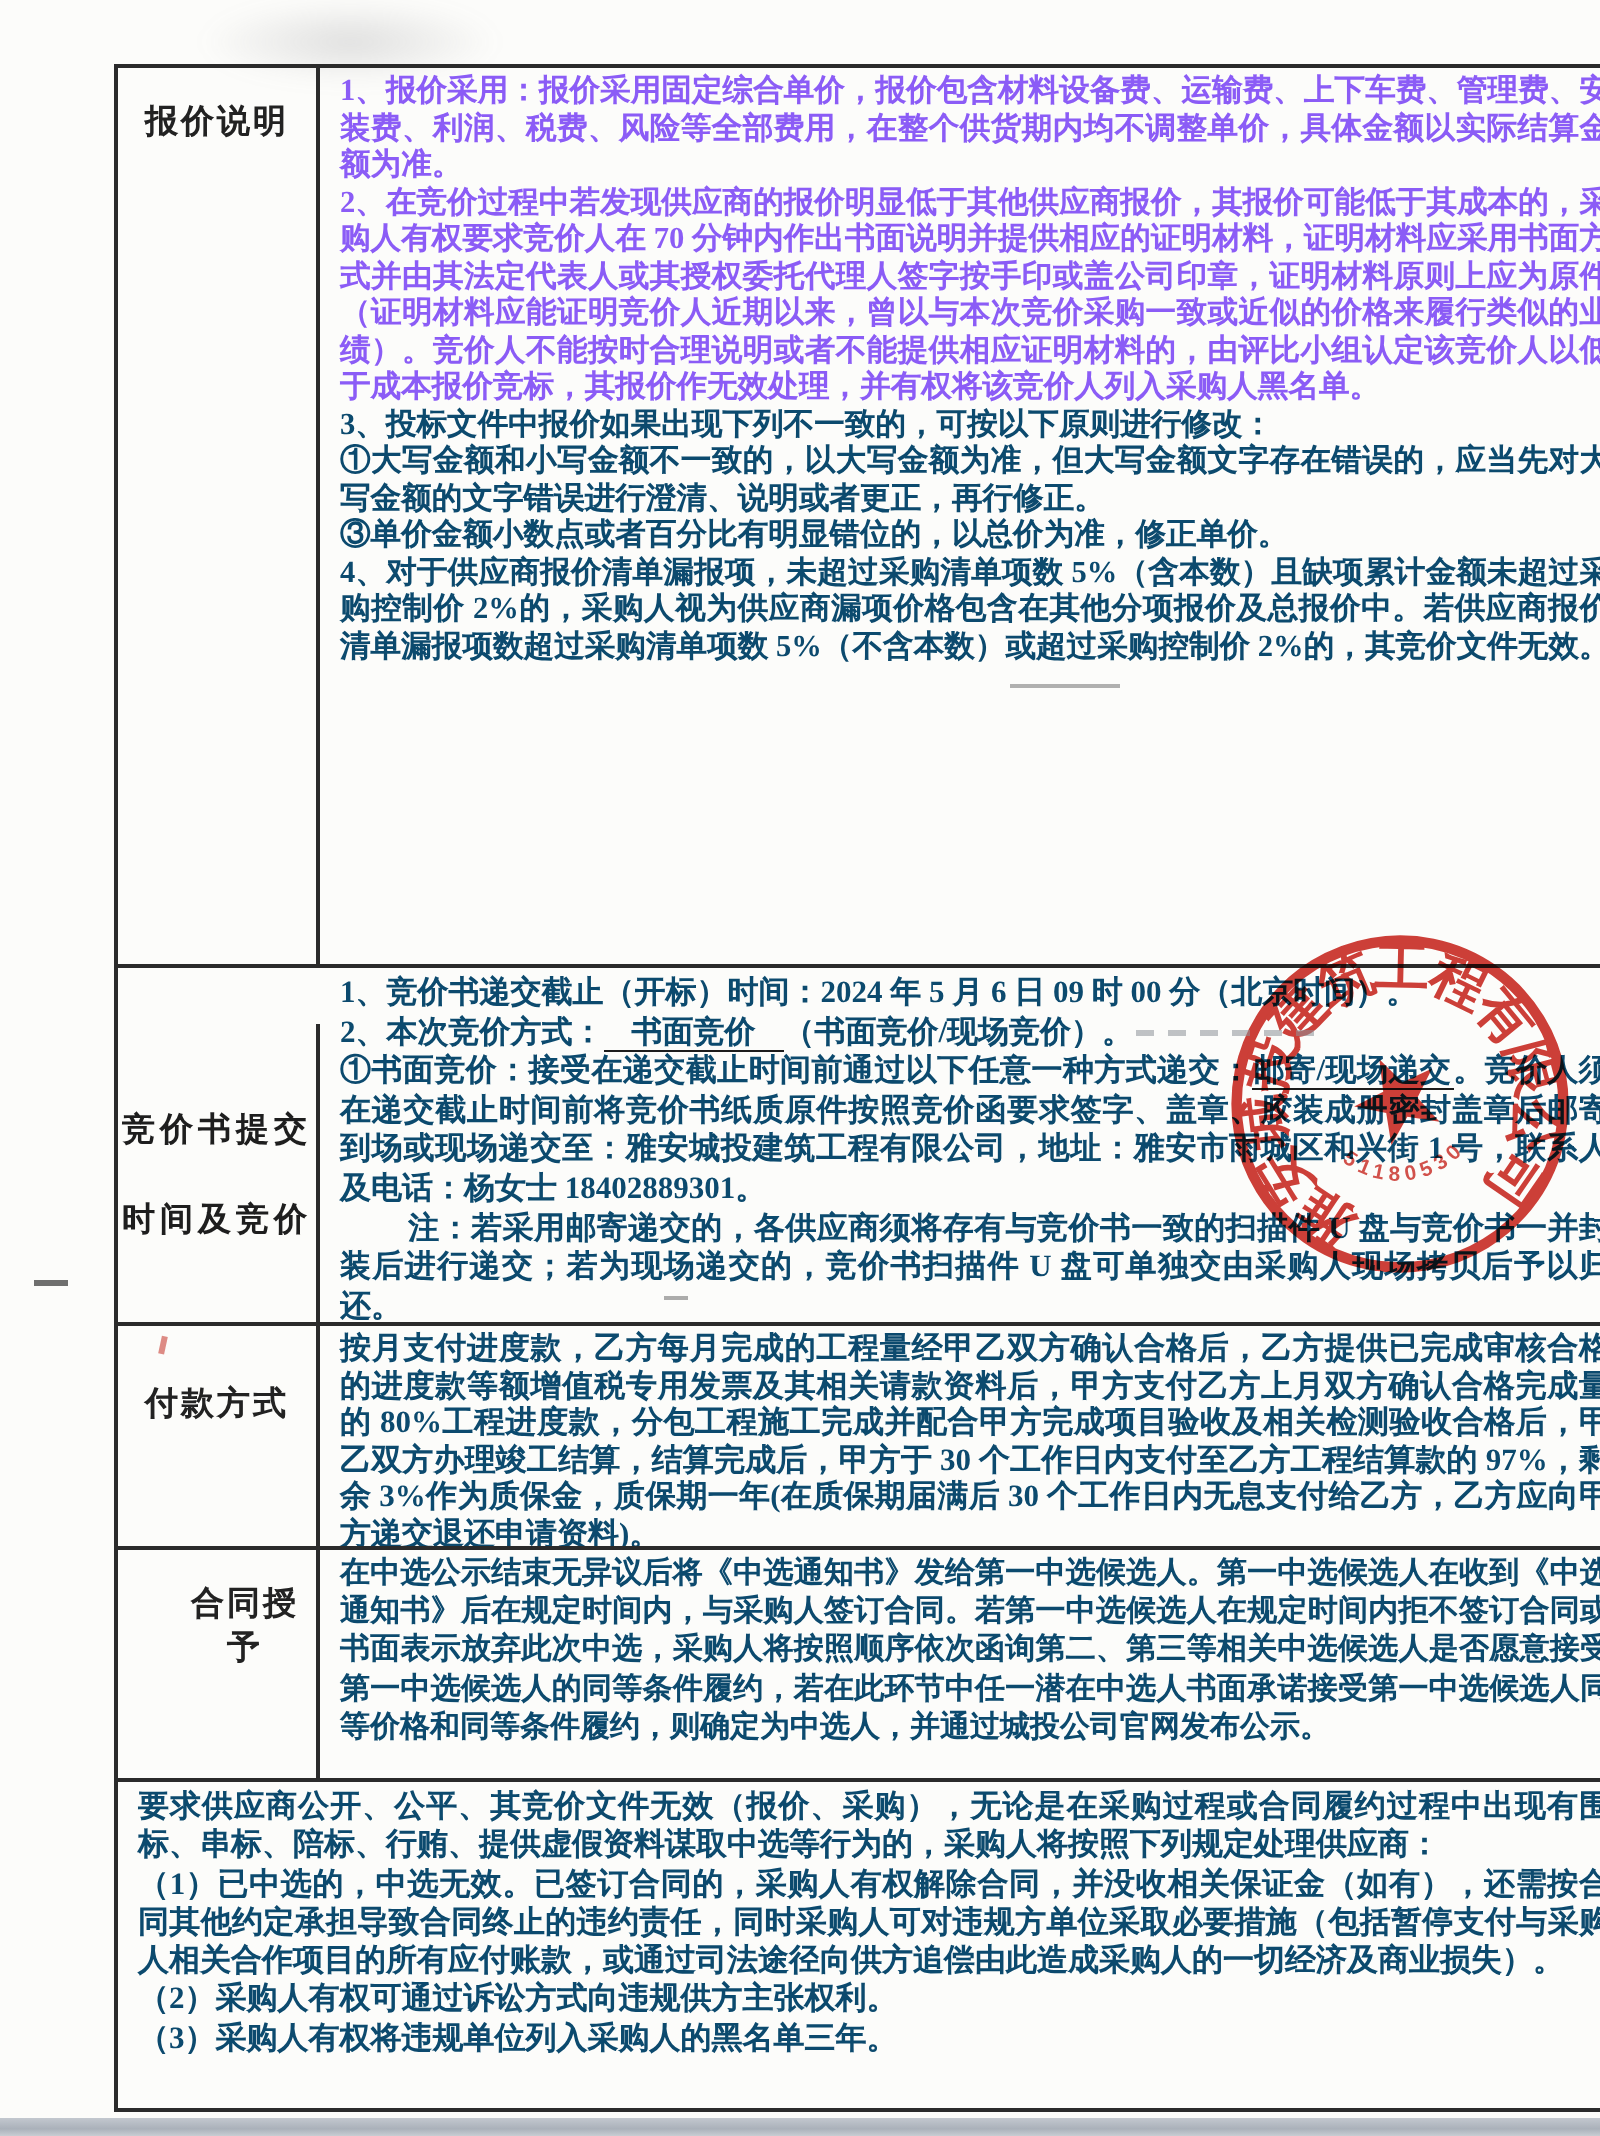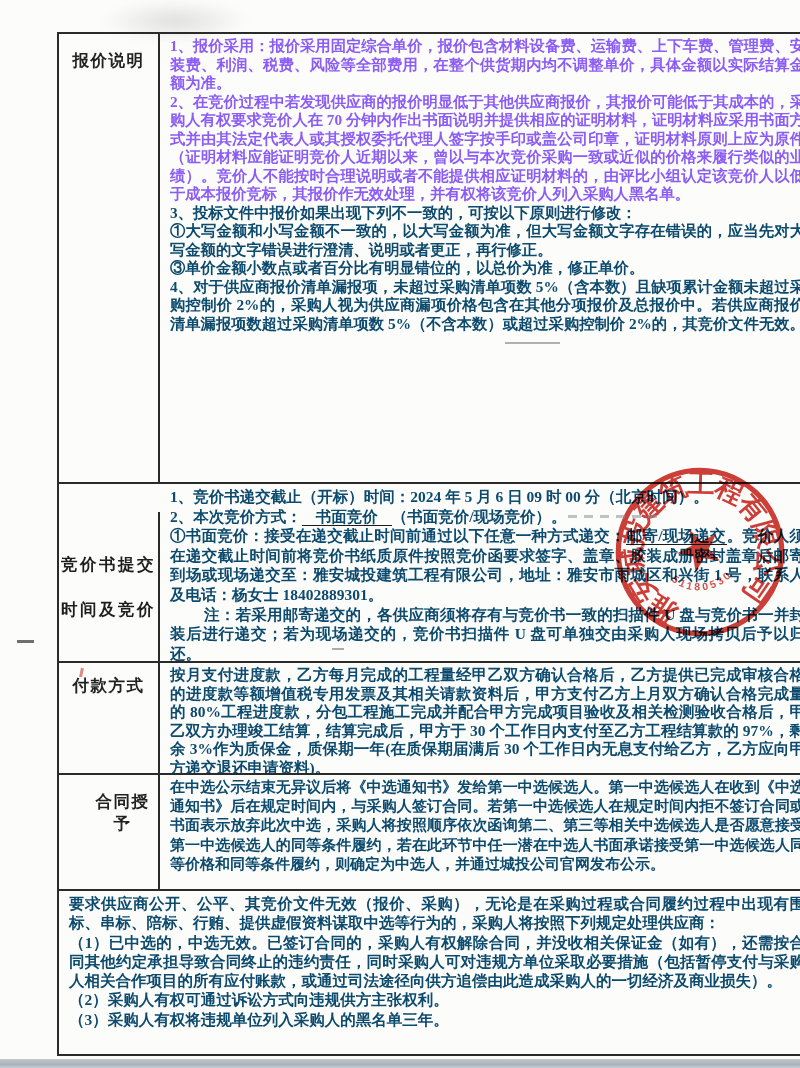--- a/index.html
+++ b/index.html
@@ -28,21 +28,21 @@
   }
   .cell-content{
     flex:1;box-sizing:border-box;padding:3px 8px 0 10px;overflow:hidden;
   }
   .lbl{
     font-size:16.5px;font-weight:700;letter-spacing:1.5px;color:#222;
   }
   .r1 .cell-label{padding-top:16px;}
   .r2 .cell-label{padding-top:30px;margin-top:28px;}
   .r2 .lbl-line{letter-spacing:2.5px;line-height:45px;font-size:16.5px;font-weight:700;}
-  .r3 .cell-label{padding-top:12px;}
+  .r3 .cell-label{padding-top:28px;}
   .r4 .cell-label{padding-top:16px;padding-left:28px;}
   .r5 .cell-label{padding-top:60px;}
   .label-dash{
     display:block;margin:8px auto 0 -42px;width:17px;height:2.5px;background:#4b4b4b;opacity:.8;
   }
   p.t{
     margin:0;font-weight:600;text-align:justify;color:#0c4a6e;
     font-size:15.5px;line-height:18.55px;
   }
   .r1 p.t{font-size:15.3px;line-height:18.5px;}

